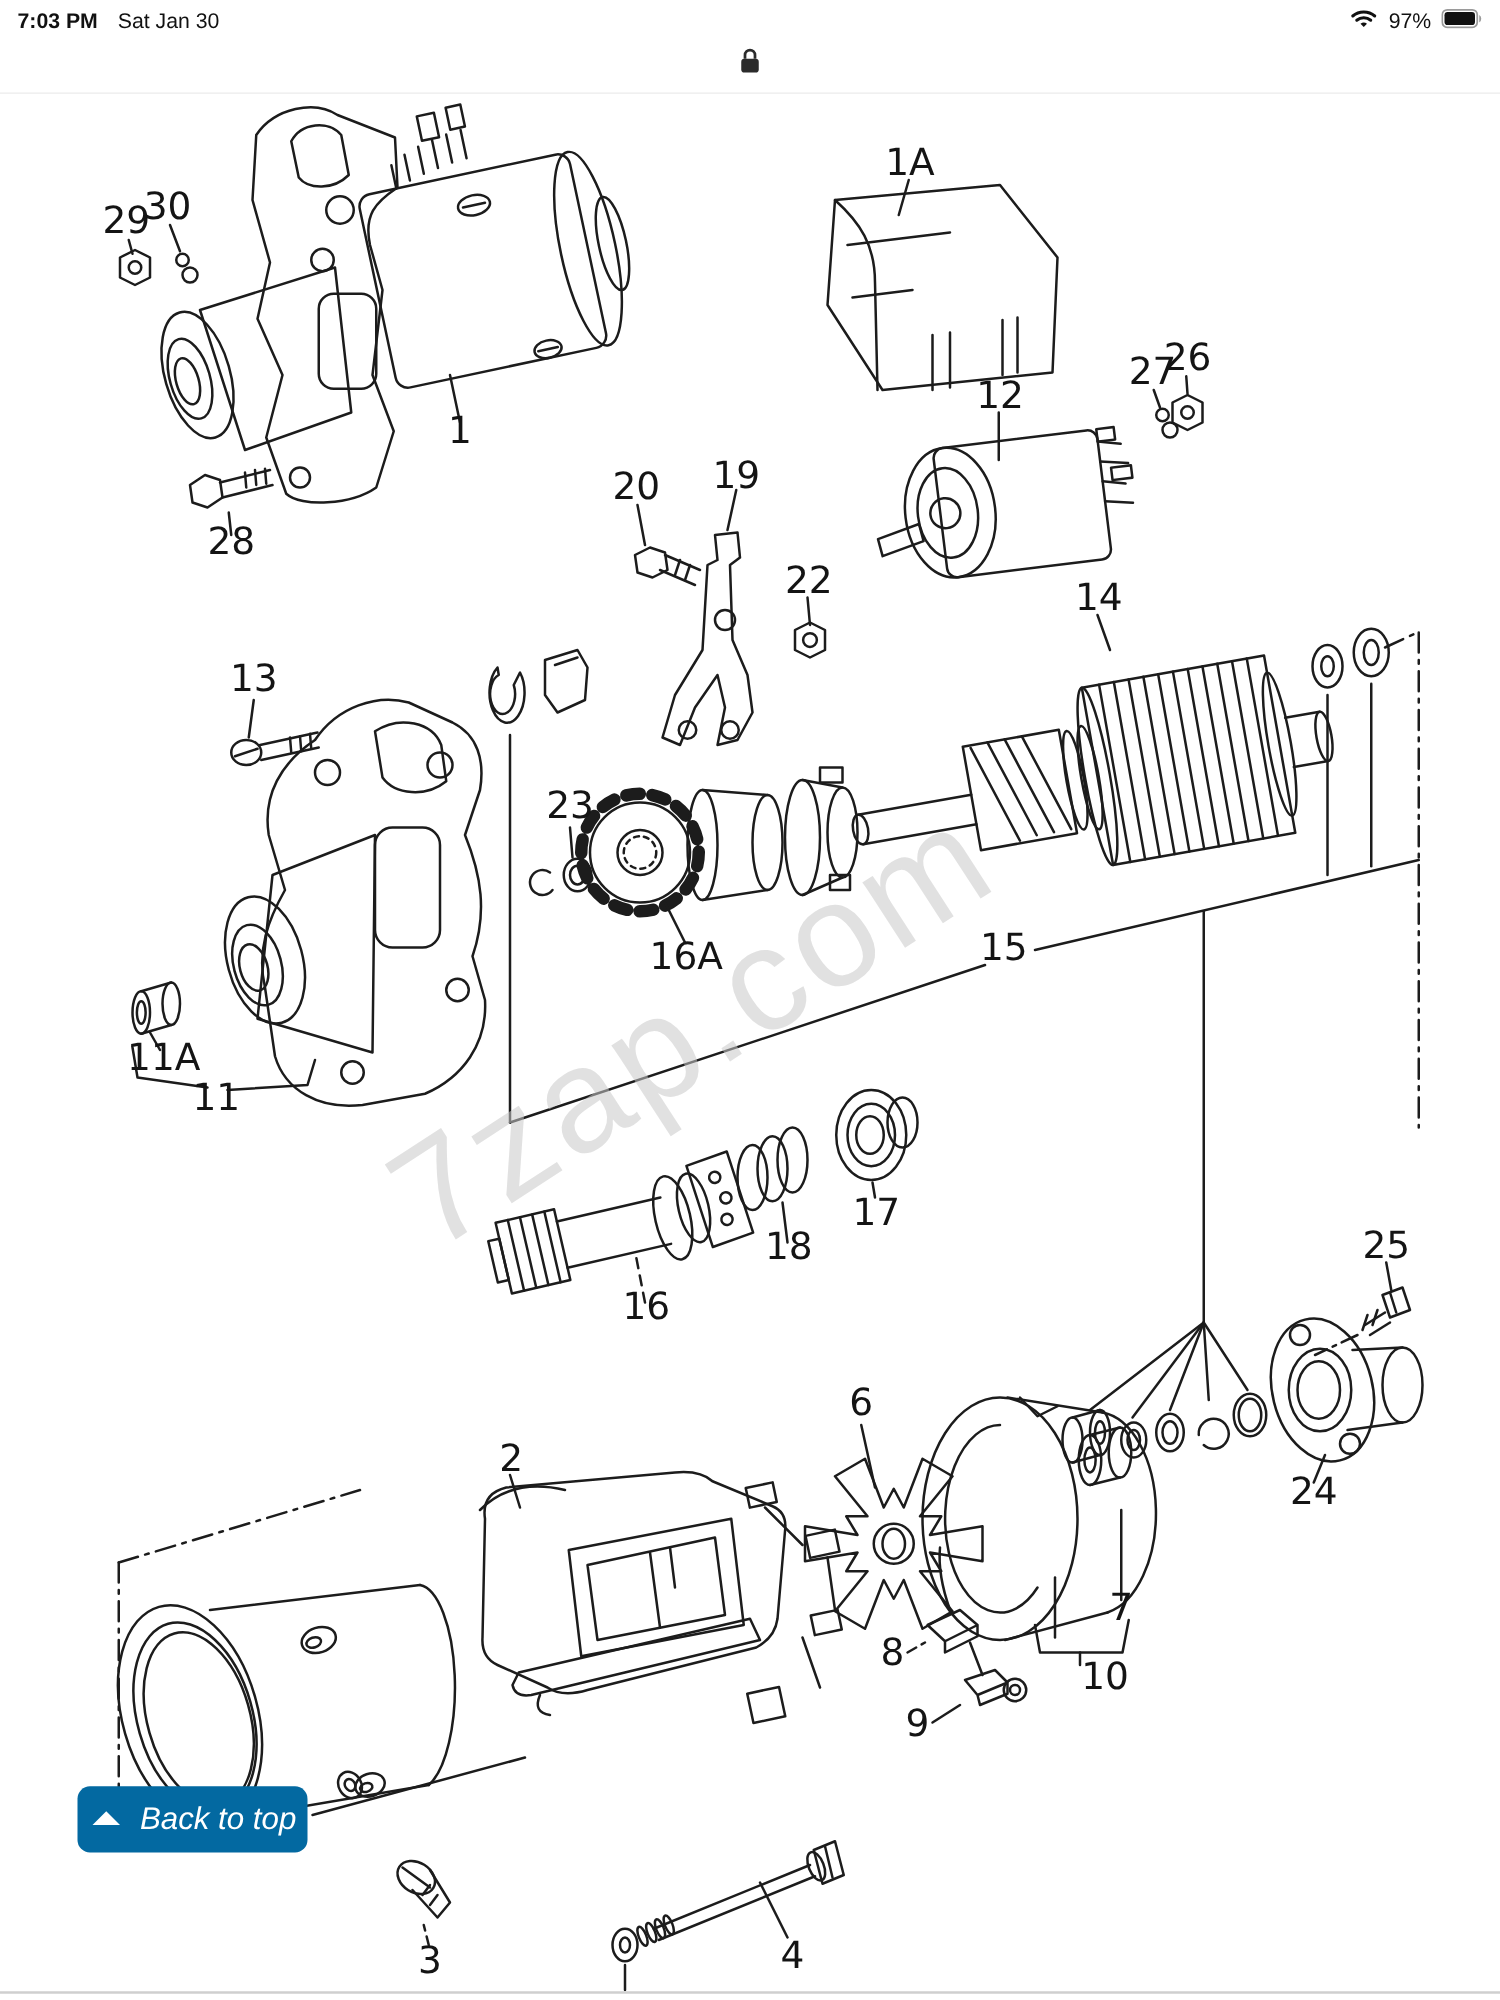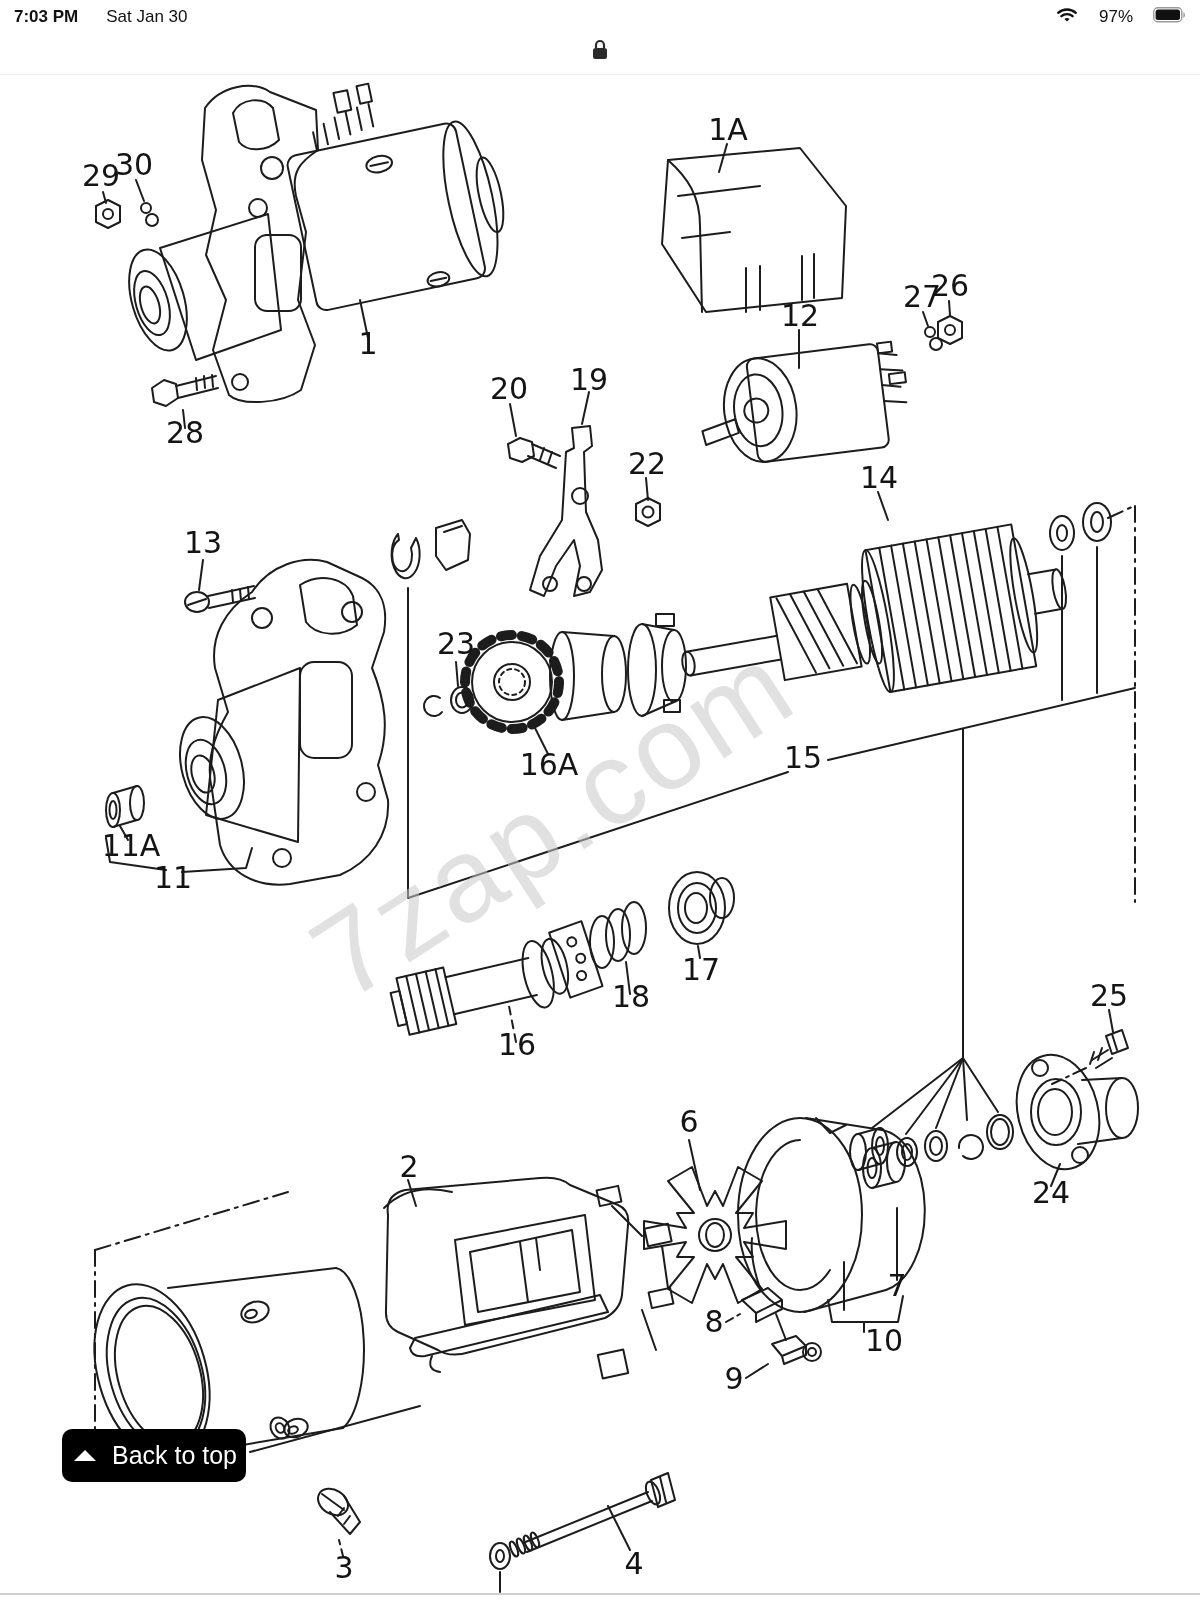--- a/index.html
+++ b/index.html
@@ -1,32 +1,32 @@
 <!DOCTYPE html>
 <html><head>
 <meta charset="utf-8">
 <style>
   html,body{margin:0;padding:0;background:#fff;}
   body{width:1200px;height:1600px;position:relative;font-family:"Liberation Sans",sans-serif;overflow:hidden;}
   
   .status-bar{position:absolute;top:0;left:0;width:1200px;height:30px;display:flex;align-items:center;justify-content:space-between;padding:4px 14px 0 14px;box-sizing:border-box;color:#111;}
-  .status-left{display:flex;gap:28px;font-size:17px;}
+  .status-left{display:flex;gap:16px;font-size:17px;}
   .status-time{font-weight:700;}
   .status-date{font-weight:400;}
-  .status-right{display:flex;align-items:center;gap:20px;font-size:17px;}
+  .status-right{display:flex;align-items:center;gap:8px;font-size:17px;}
   .battery-pct{font-weight:400;}
   
   .url-bar{position:absolute;top:28px;left:0;width:1200px;height:46px;display:flex;align-items:center;justify-content:center;gap:9px;background:#fff;border-bottom:1px solid #ececec;}
   .url-text{font-size:27px;color:#262626;letter-spacing:.2px;}
   
   .diagram-wrap{position:absolute;top:75px;left:0;width:1200px;height:1525px;}
   svg text.lbl{font-family:"DejaVu Sans",sans-serif;font-size:30px;fill:#141414;}
   svg .wm{font-family:"Liberation Sans",sans-serif;font-size:118px;fill:#c9c9c9;opacity:.55;letter-spacing:4px;}
   
-  .back-top{position:absolute;left:62px;top:1429px;width:184px;height:53px;border:none;border-radius:10px;background:#000000;color:#fff;display:flex;align-items:center;justify-content:center;gap:13px;font-size:25px;font-family:"Liberation Sans",sans-serif;cursor:pointer;}
+  .back-top{position:absolute;left:62px;top:1429px;width:184px;height:53px;border:none;border-radius:10px;background:#0369a1;color:#fff;display:flex;align-items:center;justify-content:center;gap:13px;font-size:25px;font-family:"Liberation Sans",sans-serif;cursor:pointer;font-style:italic;}
 </style>
 </head>
 <body>
 
 <div class="status-bar">
   <div class="status-left">
     <span class="status-time">7:03 PM</span>
     <span class="status-date">Sat Jan 30</span>
   </div>
   <div class="status-right">

